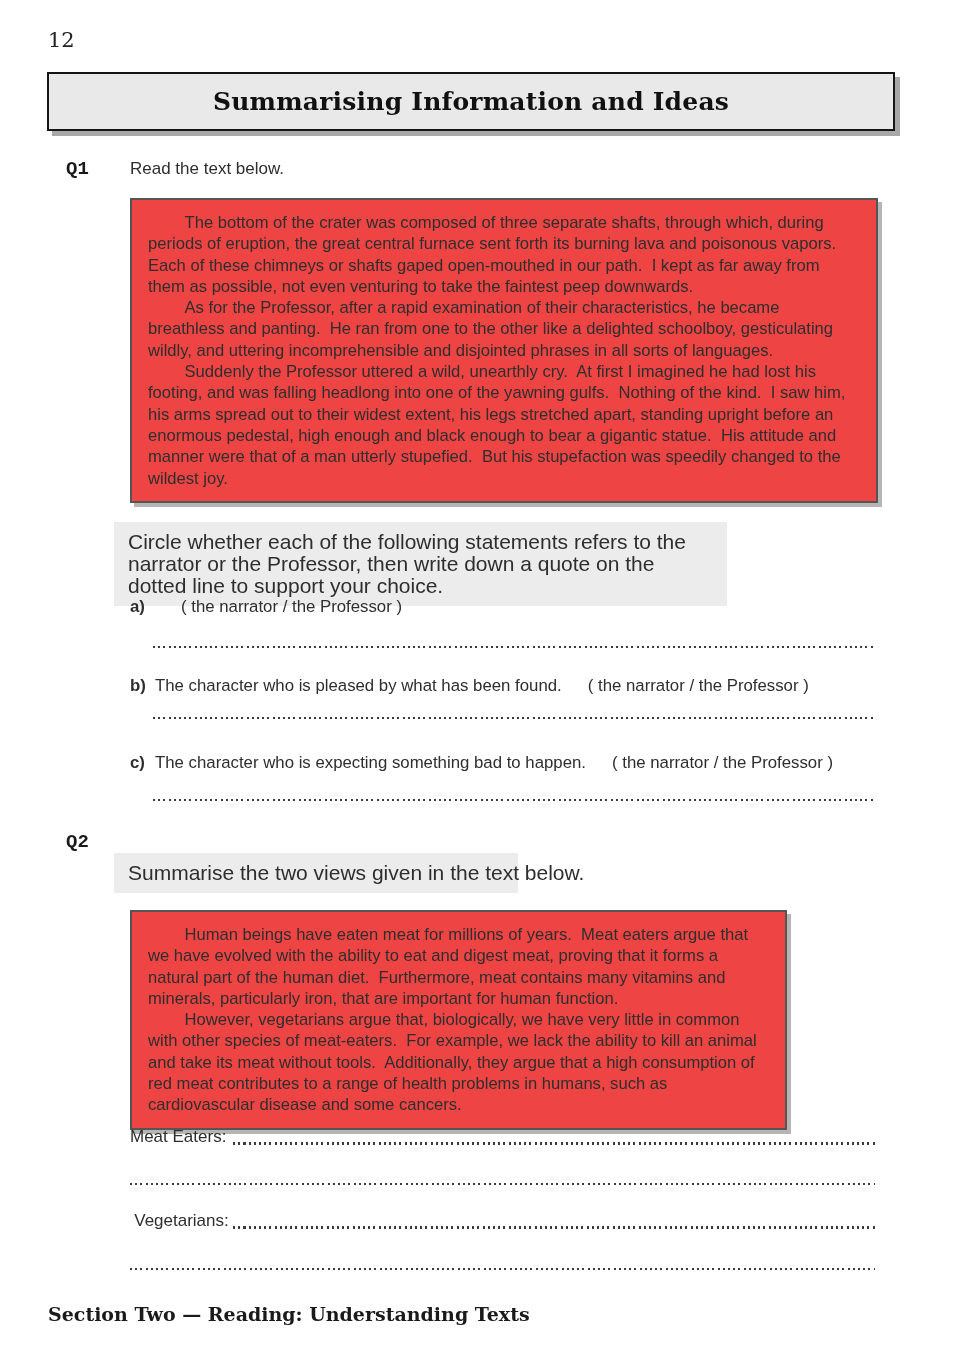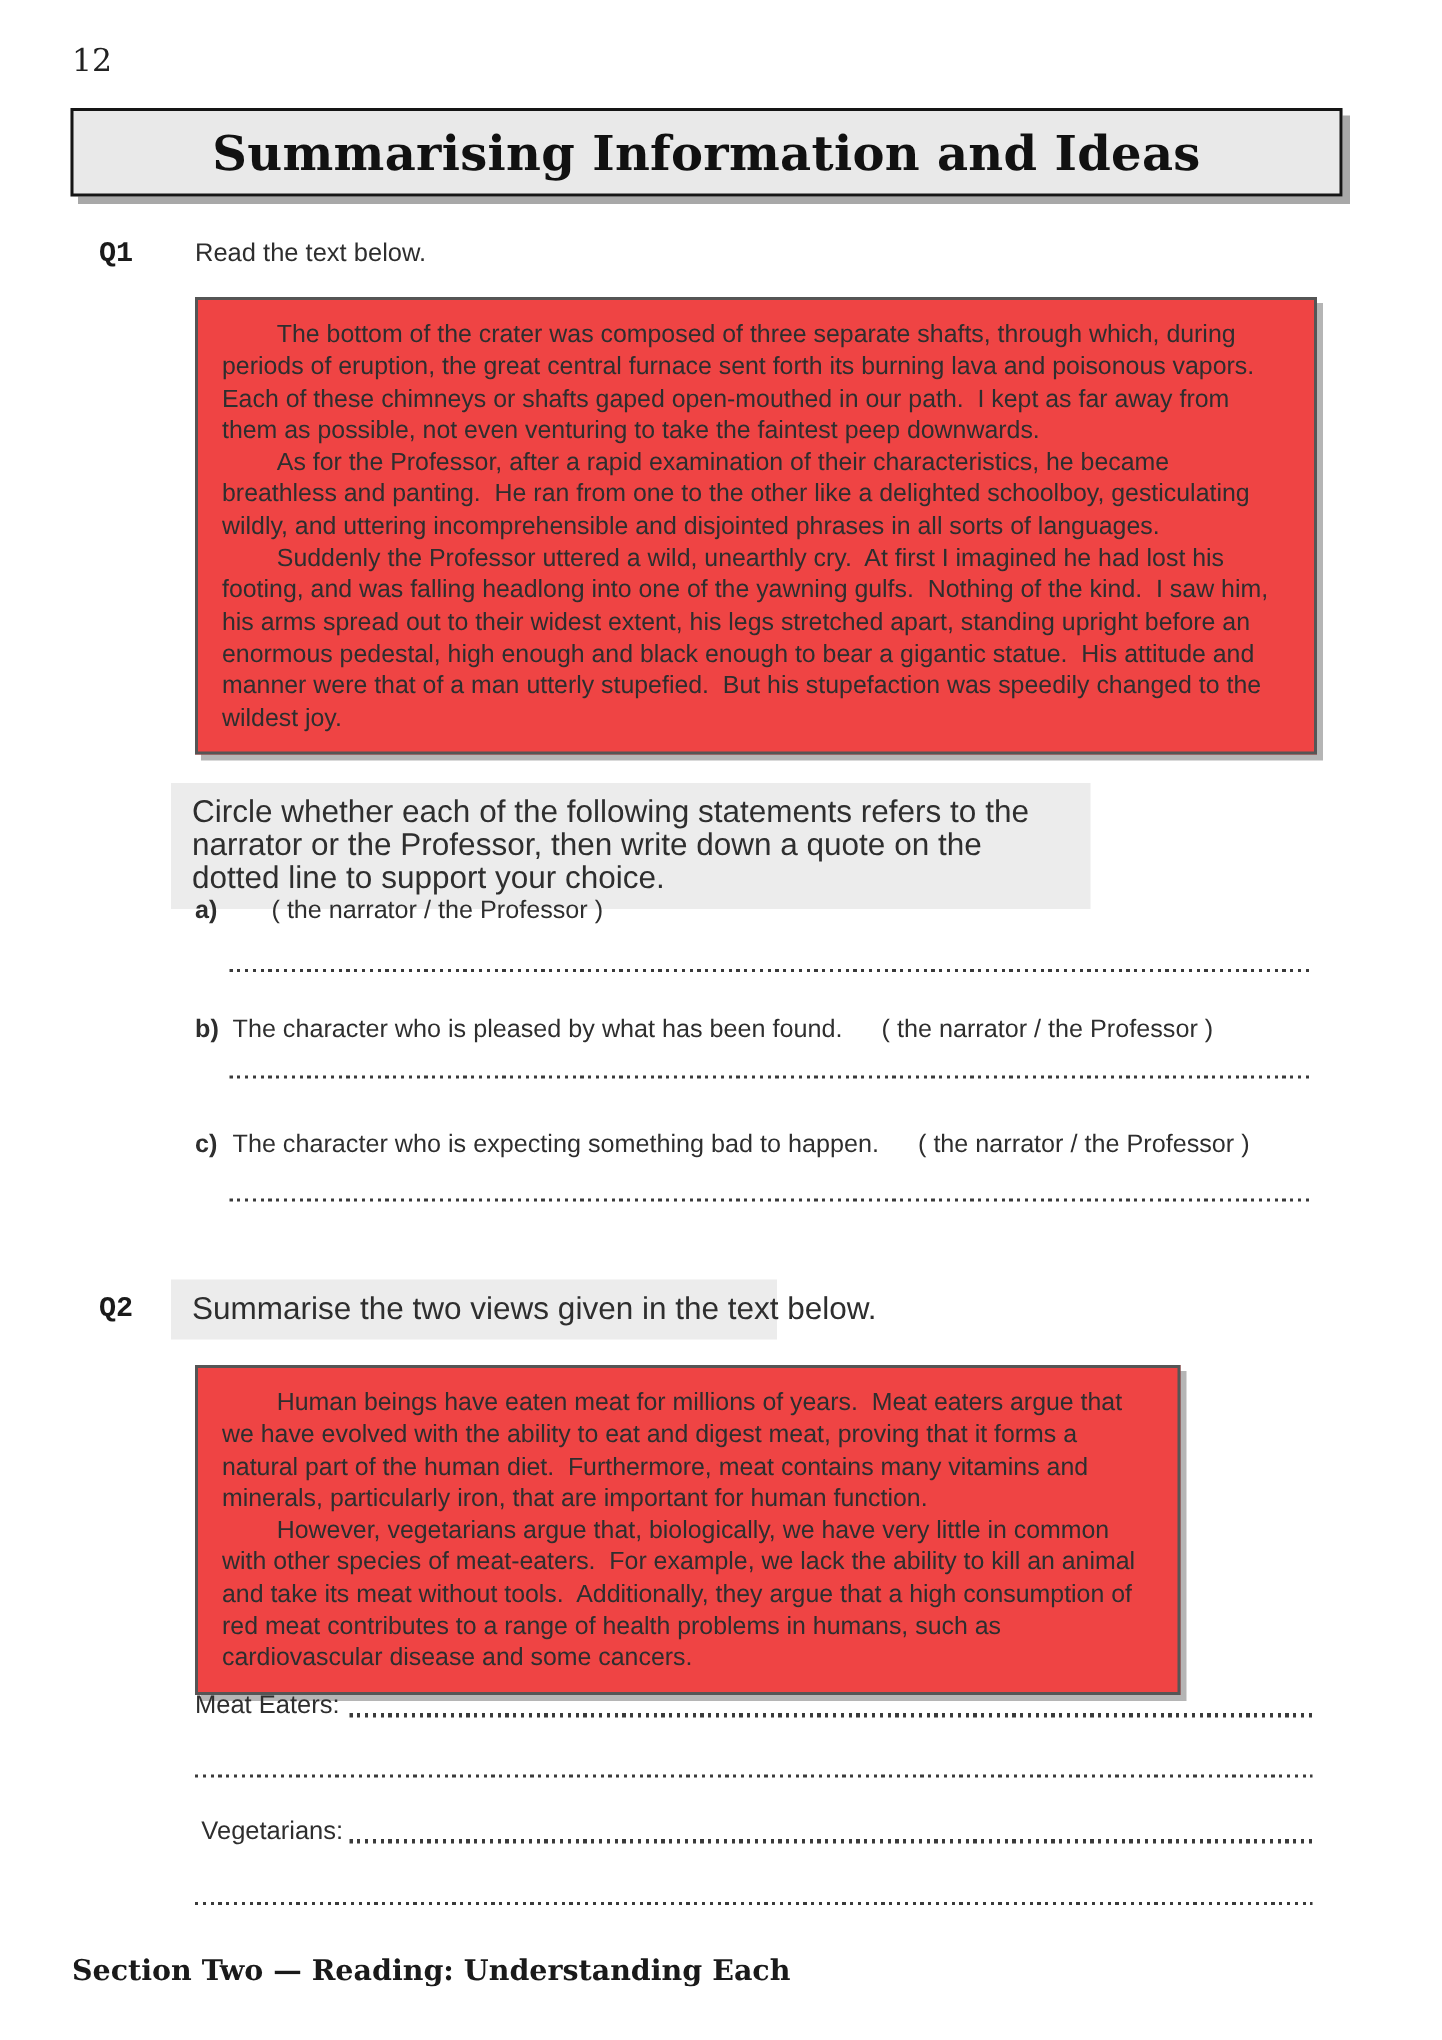--- a/index.html
+++ b/index.html
@@ -27,21 +27,21 @@
     left: 47px; top: 72px;
     width: 848px; height: 59px;
     background: #e9e9e9;
     border: 2px solid #151515;
     box-shadow: 5px 5px 0 #a8a8a8;
     display: flex; align-items: center; justify-content: center;
   }
   .title-box h1 {
     font-family: "DejaVu Serif", serif;
     font-weight: bold;
-    font-size: 32px;
+    font-size: 25px;
     letter-spacing: 0.2px;
     color: #111;
   }
 
   .q-label {
     position: absolute;
     left: 66px;
     font-family: Liberation Mono, monospace;
     font-weight: bold;
     font-size: 19px;
@@ -166,35 +166,35 @@
   </div>
   <div class="dotted" style="left:153px; top:716px; width:722px;"></div>
 
   <div class="item" style="top:753px;">
     <span class="letter">c)</span>
     <span>The character who is expecting something bad to happen.</span>
     <span class="choices">( the narrator / the Professor )</span>
   </div>
   <div class="dotted" style="left:153px; top:798px; width:722px;"></div>
 
-  <div class="q-label" style="top:861px;text-align:right;">Q2</div>
+  <div class="q-label" style="top:831px;text-align:right;">Q2</div>
   <div class="instruction-box" style="left:114px; top:853px; width:404px; white-space:nowrap;">Summarise the two views given in the text below.</div>
 
   <div class="passage-box" style="left:130px; top:910px; width:657px;">
     <p>Human beings have eaten meat for millions of years.  Meat eaters argue that we have evolved with the ability to eat and digest meat, proving that it forms a natural part of the human diet.  Furthermore, meat contains many vitamins and minerals, particularly iron, that are important for human function.</p>
     <p>However, vegetarians argue that, biologically, we have very little in common with other species of meat-eaters.  For example, we lack the ability to kill an animal and take its meat without tools.  Additionally, they argue that a high consumption of red meat contributes to a range of health problems in humans, such as cardiovascular disease and some cancers.</p>
   </div>
 
   <div class="answer-row" style="top:1127px;">
     <span class="answer-label">Meat Eaters:</span>
     <span class="dotted-fill"></span>
   </div>
   <div class="dotted" style="left:130px; top:1182px; width:745px;"></div>
 
   <div class="answer-row" style="top:1211px;text-align:center;">
     <span class="answer-label">Vegetarians:</span>
     <span class="dotted-fill"></span>
   </div>
   <div class="dotted" style="left:130px; top:1267px; width:745px;"></div>
 
-  <div class="footer">Section Two — Reading: Understanding Each</div>
+  <div class="footer">Section Two — Reading: Understanding Texts</div>
 
 </div>
 
 </body></html>

